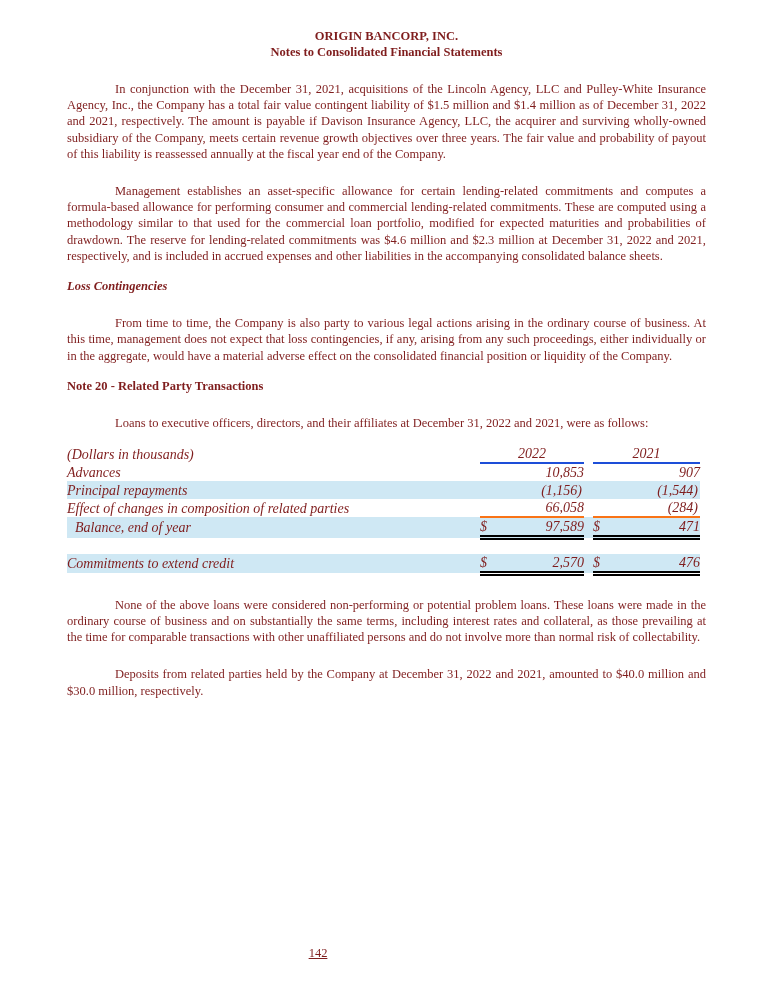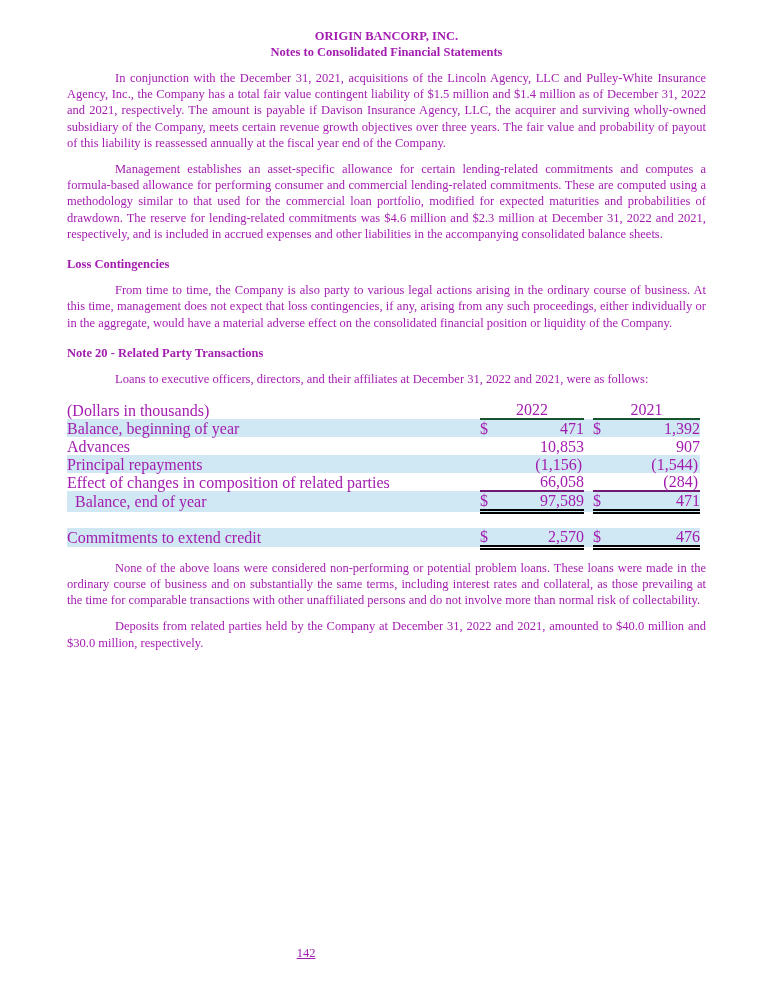--- a/index.html
+++ b/index.html
@@ -3,55 +3,56 @@
 <meta charset="utf-8">
 <style>
   * { margin: 0; padding: 0; box-sizing: border-box; }
   html, body { background: #e9e9e9; }
   .page {
     position: relative;
     width: 768px;
     height: 993px;
     margin: 0 auto;
     background: #ffffff;
-    color: #a21caf;
+    color: #7f1d1d;
     font-family: "Liberation Serif", "DejaVu Serif", serif;
     font-size: 12.5px;
     line-height: 16.2px;
     padding: 28px 62px 0 67px;
     overflow: hidden;
   }
   .doc-header { text-align: center; font-weight: bold; }
   .doc-header .line { line-height: 16px; }
   .para {
     text-align: justify;
     text-indent: 48px;
-    margin-top: 10px;
+    margin-top: 21px;
     font-family: Liberation Serif, serif;
   }
   .h-section {
     margin-top: 14px;
     font-weight: bold;
   }
-  .h-section.italic { }
+  .h-section.italic { font-style: italic; }
 
   
   table.fin {
     border-collapse: collapse;
     table-layout: fixed;
     width: 633px;
     margin-top: 14px;
   }
   table.fin td, table.fin th {
-    font-size: 16px;
+    font-size: 14px;
     line-height: 15px;
     height: 18px;
     vertical-align: middle;
     padding: 1px 0;
     font-weight: normal;
+    font-style: italic;
   }
   col.c-label { width: 413px; }
   col.c-cur   { width: 17px; }
   col.c-val   { width: 87px; }
   col.c-gap   { width: 9px; }
   col.c-val2  { width: 90px; }
 
   tr.shaded td { background: var(--shade, #cfe8f4); }
   tr.spacer td { height: 16px; background: #fff; }
 
@@ -59,28 +60,28 @@
   td.lbl.indent { padding-left: 8px; }
   td.cur { text-align: left; padding-left: 5px; }
   td.val { text-align: right; padding-right: 8px; }
   td.val.neg { padding-right: 2px; }
   td.caption { font-size: 10.8px; vertical-align: bottom; padding-left: 3px; }
 
   th.yearhead {
     font-weight: bold;
     text-align: center;
     vertical-align: bottom;
-    border-bottom: 2px solid #14532d;
+    border-bottom: 2px solid #1d4ed8;
   }
-  .b-single { border-bottom: 2px solid #701a75; }
+  .b-single { border-bottom: 2px solid #f97316; }
   .b-double { border-bottom: 5px double #000; }
 
   .page-footer {
     position: absolute;
-    left: 0;
+    left: 12px;
     bottom: 32px;
     width: 612px;
     text-align: center;
     font-size: 12.5px;
     text-decoration: underline;
   }
 </style>
 </head>
 <body>
 
@@ -114,28 +115,20 @@
     </colgroup>
     <thead>
       <tr>
         <td class="caption">(Dollars in thousands)</td>
         <th class="yearhead" colspan="2">2022</th>
         <td></td>
         <th class="yearhead" colspan="2">2021</th>
       </tr>
     </thead>
     <tbody>
-      <tr class="shaded">
-        <td class="lbl">Balance, beginning of year</td>
-        <td class="cur">$</td>
-        <td class="val">471</td>
-        <td></td>
-        <td class="cur">$</td>
-        <td class="val">1,392</td>
-      </tr>
       <tr>
         <td class="lbl">Advances</td>
         <td class="cur"></td>
         <td class="val">10,853</td>
         <td></td>
         <td class="cur"></td>
         <td class="val">907</td>
       </tr>
       <tr class="shaded">
         <td class="lbl">Principal repayments</td>

